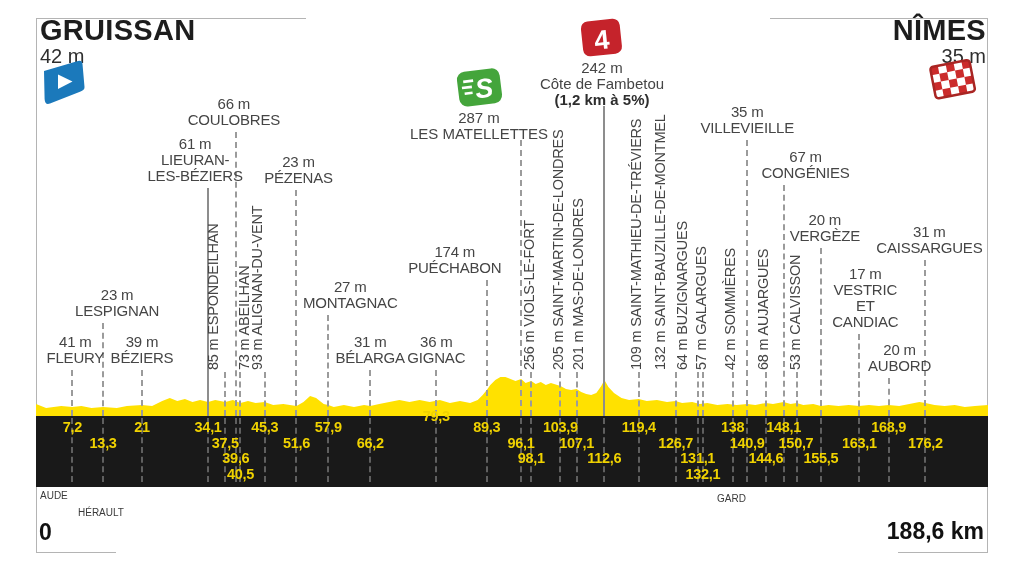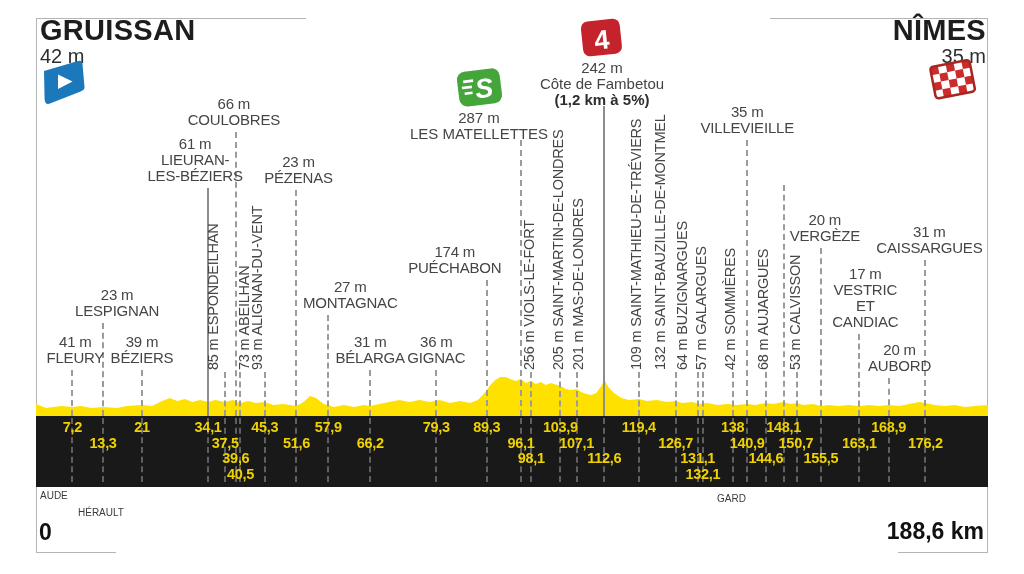--- a/index.html
+++ b/index.html
@@ -164,21 +164,21 @@
     </div>
     <div class="tline" style="left: 369.159px; top: 370px; height: 46px;"></div>
     <div class="btick" style="left: 369.159px;"></div>
     <div class="knum" style="left: 370.159px; top: 434.5px;">66,2</div>
     <div class="hlab" style="left: 436.284px; top: 334px;">
       <div>36 m</div>
       <div>GIGNAC</div>
     </div>
     <div class="tline" style="left: 435.284px; top: 370px; height: 46px;"></div>
     <div class="btick" style="left: 435.284px;"></div>
-    <div class="knum" style="left: 436.284px; top: 419px;">79,3</div>
+    <div class="knum" style="left: 436.284px; top: 408px;">79,3</div>
     <div class="hlab" style="left: 454.761px; top: 244px;">
       <div>174 m</div>
       <div>PUÉCHABON</div>
     </div>
     <div class="tline" style="left: 485.761px; top: 280px; height: 136px;"></div>
     <div class="btick" style="left: 485.761px;"></div>
     <div class="knum" style="left: 486.761px; top: 419px;">89,3</div>
     <div class="vlab" style="left: 522.181px; top: 370px;">256 m VIOLS-LE-FORT</div>
     <div class="tline" style="left: 530.181px; top: 372px; height: 44px;"></div>
     <div class="btick" style="left: 530.181px;"></div>
@@ -215,20 +215,24 @@
       <div>35 m</div>
       <div>VILLEVIEILLE</div>
     </div>
     <div class="tline" style="left: 746.224px; top: 140px; height: 276px;"></div>
     <div class="btick" style="left: 746.224px;"></div>
     <div class="knum" style="left: 747.224px; top: 434.5px;">140,9</div>
     <div class="vlab" style="left: 755.9px; top: 370px;">68 m AUJARGUES</div>
     <div class="tline" style="left: 764.9px; top: 372px; height: 44px;"></div>
     <div class="btick" style="left: 764.9px;"></div>
     <div class="knum" style="left: 765.9px; top: 450px;">144,6</div>
+    <div class="hlab" style="left: 805.567px; top: 149px;">
+      <div>67 m</div>
+      <div>CONGÉNIES</div>
+    </div>
     <div class="tline" style="left: 782.567px; top: 185px; height: 231px;"></div>
     <div class="btick" style="left: 782.567px;"></div>
     <div class="knum" style="left: 783.567px; top: 419px;">148,1</div>
     <div class="vlab" style="left: 787.691px; top: 370px;">53 m CALVISSON</div>
     <div class="tline" style="left: 795.691px; top: 372px; height: 44px;"></div>
     <div class="btick" style="left: 795.691px;"></div>
     <div class="knum" style="left: 796px; top: 434.5px;">150,7</div>
     <div class="hlab" style="left: 824.92px; top: 212px;">
       <div>20 m</div>
       <div>VERGÈZE</div>

